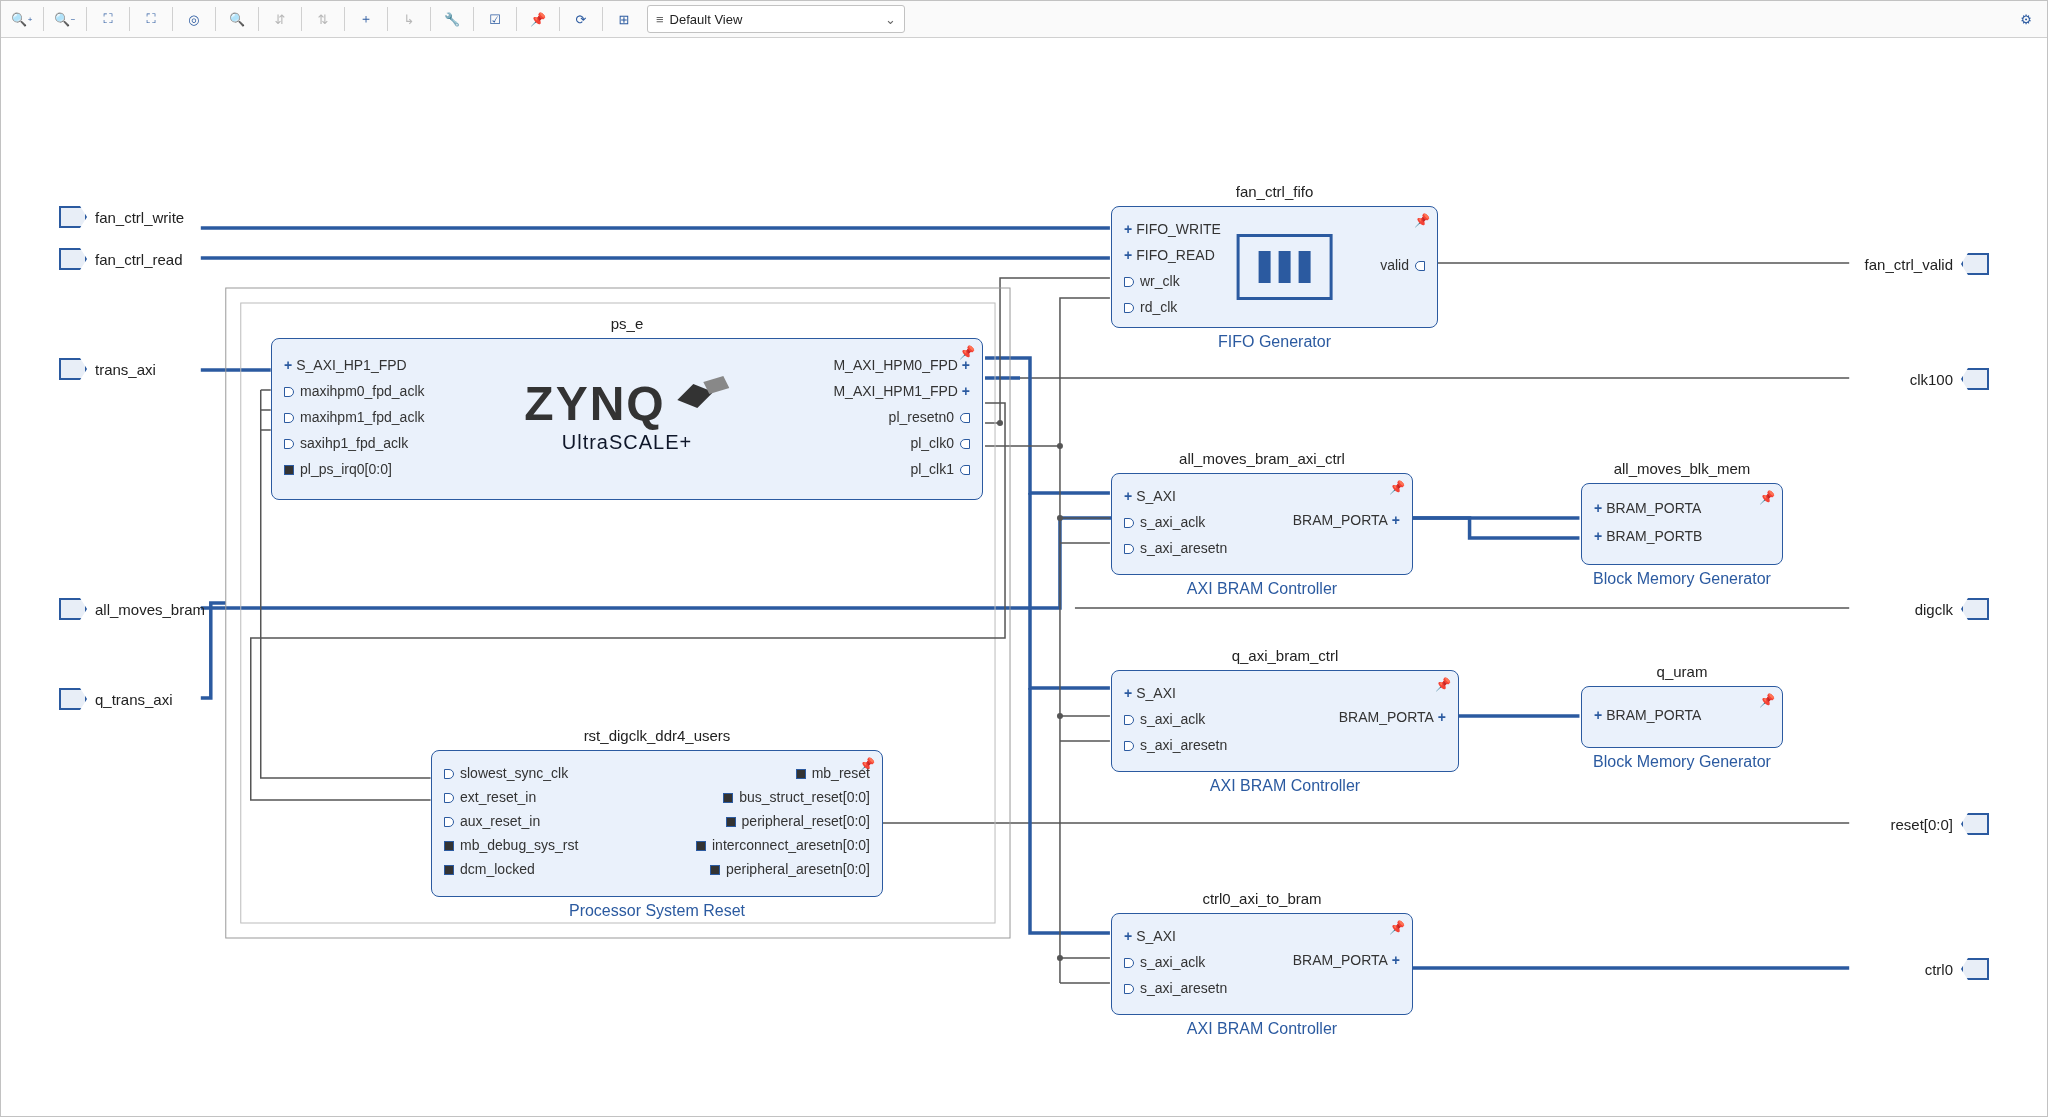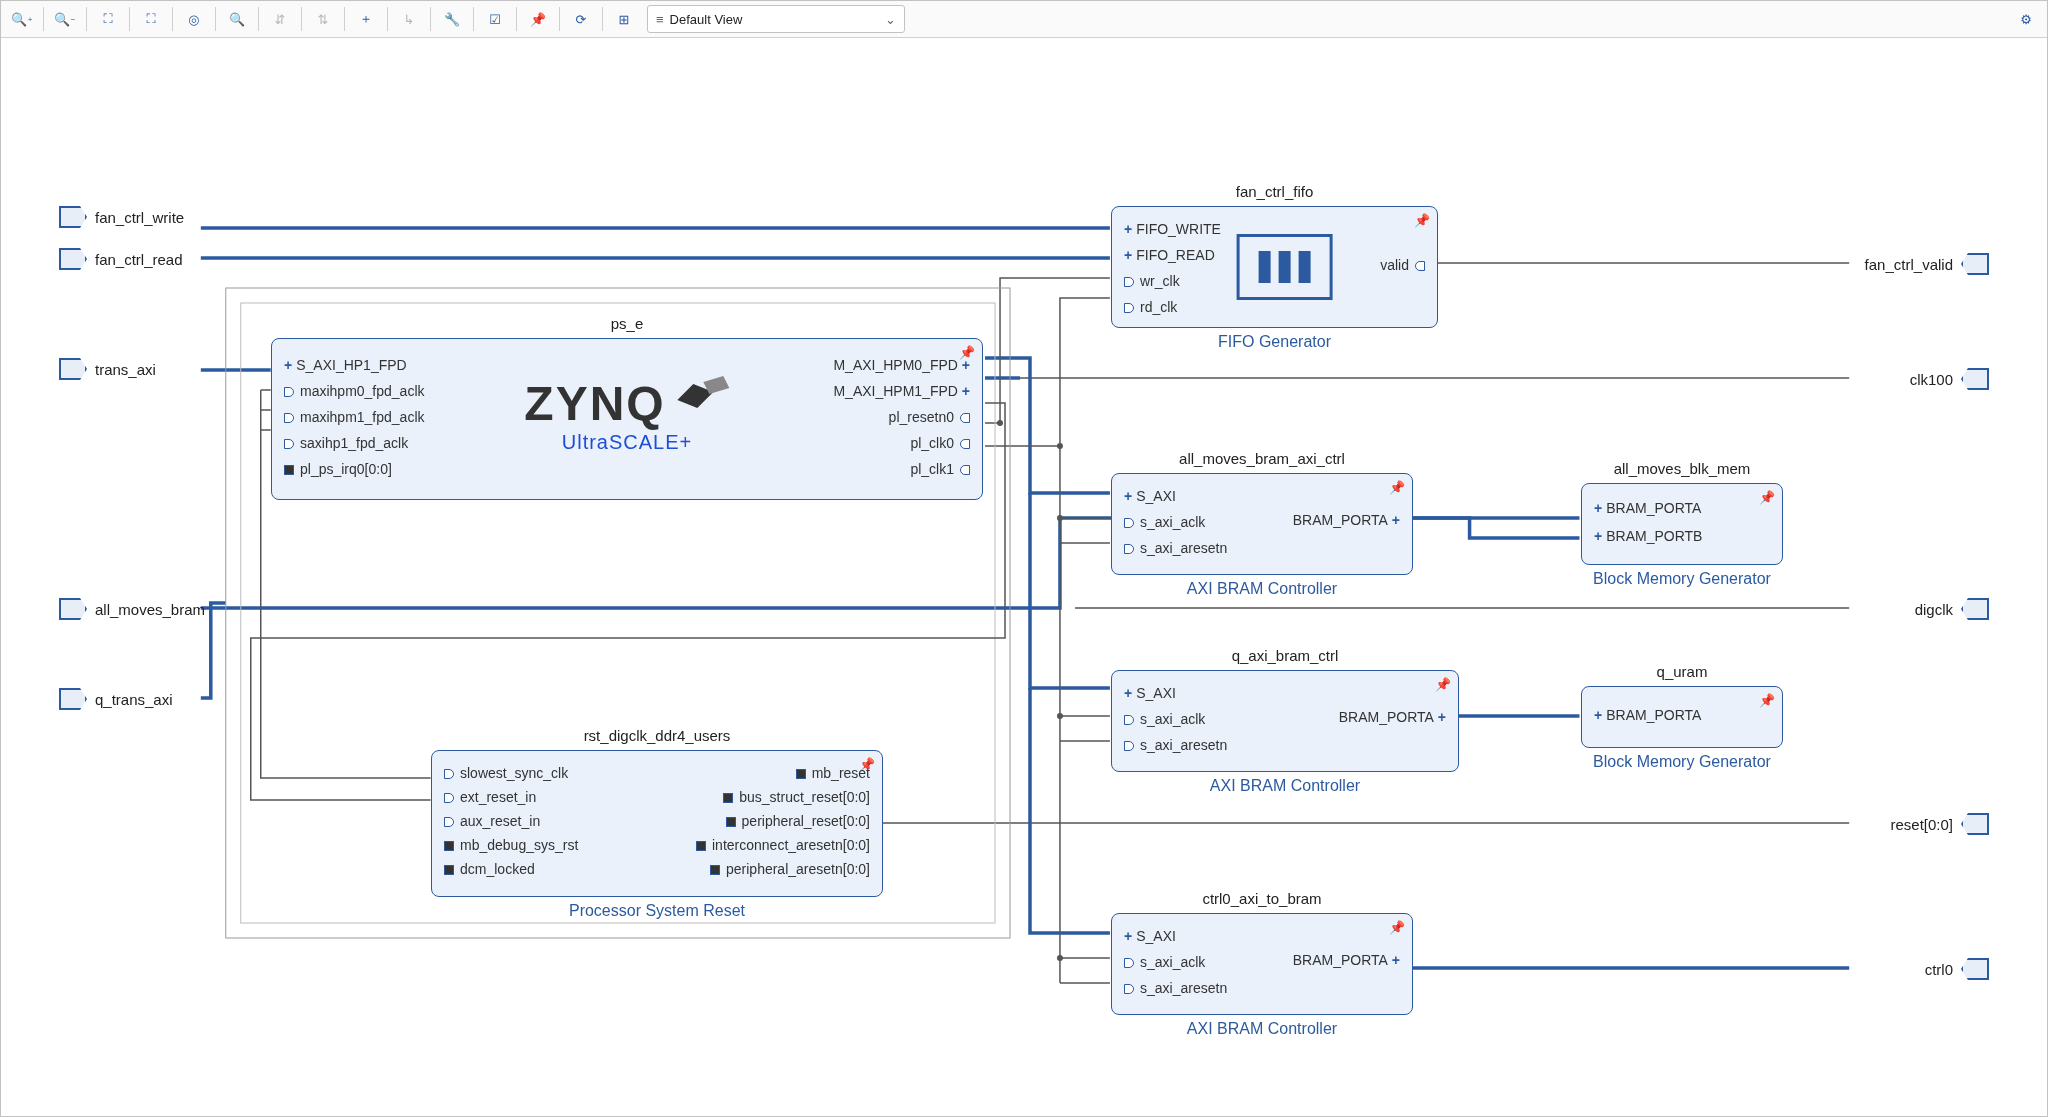--- a/index.html
+++ b/index.html
@@ -164,21 +164,21 @@
       <div class="title">ps_e</div>
       <span class="thumb-pin">📌</span>
       <div style="position:absolute; left:50%; top:50%; transform:translate(-50%,-55%); text-align:center;">
         <div style="display:flex; align-items:flex-start;">
            <span class="bigtext" style="font-size:48px; color:#333;">ZYNQ</span>
            <svg width="60" height="40" style="margin-left:4px;">
               <polygon points="8,24 24,8 44,16 28,32" fill="#333"></polygon>
               <polygon points="34,6 54,0 60,12 40,18" fill="#888"></polygon>
             </svg>
         </div>
-        <div style="font-size:20px; letter-spacing:1px; color:#1d4ed8;">UltraSCALE+</div>
+        <div style="font-size:20px; letter-spacing:1px; color:#0f172a;">UltraSCALE+</div>
       </div>
       <div id="ps_e_left">
           <div class="pin-l pin-bus" style="top: 18px;">S_AXI_HP1_FPD</div>
           <div class="pin-l pin-sig" style="top: 44px;">maxihpm0_fpd_aclk</div>
           <div class="pin-l pin-sig" style="top: 70px;">maxihpm1_fpd_aclk</div>
           <div class="pin-l pin-sig" style="top: 96px;">saxihp1_fpd_aclk</div>
           <div class="pin-l pin-sq" style="top: 122px;">pl_ps_irq0[0:0]</div>
         </div>
       <div id="ps_e_right">
           <div class="pin-r pin-bus-r" style="top: 18px;">M_AXI_HPM0_FPD</div>

